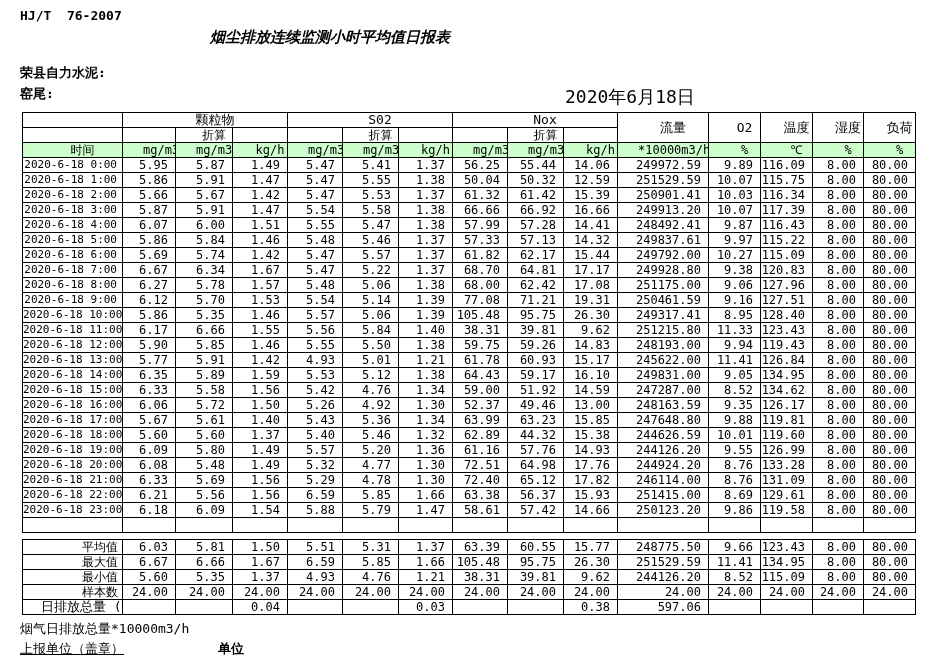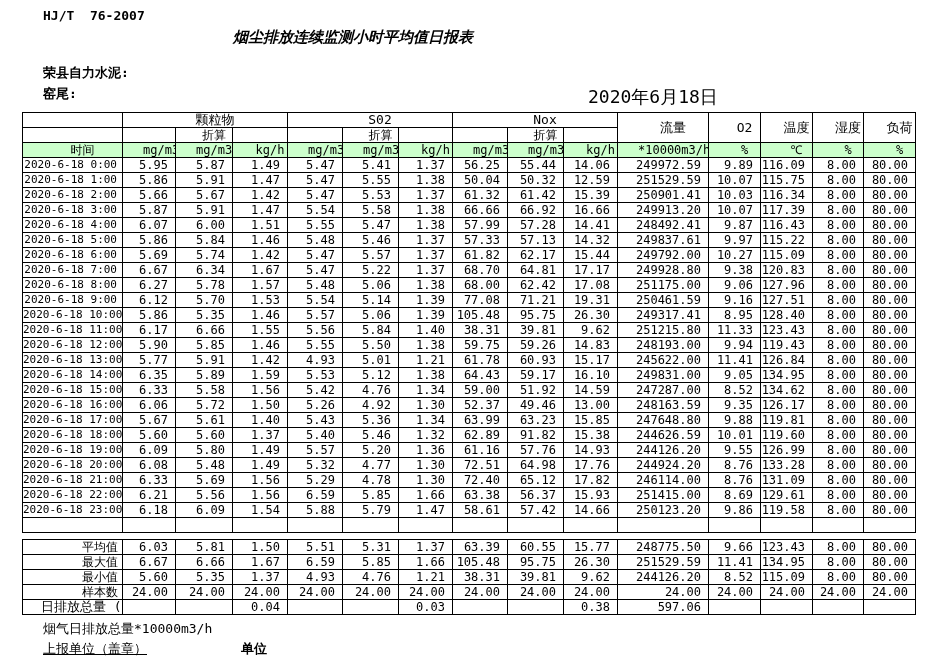--- a/index.html
+++ b/index.html
@@ -1,18 +1,18 @@
 <!DOCTYPE html>
 <html style="--green: #ccffcc;"><head>
 <meta charset="utf-8">
 <style>
   html,body{margin:0;padding:0;background:#fff;}
   body{width:938px;height:657px;position:relative;color:#000;
        font-family:"DejaVu Sans Mono","Liberation Mono",monospace;}
-  .abs{position:absolute;margin-left:23px;}
+  .abs{position:absolute;}
   .std-code{left:20px;top:8px;font-weight:bold;font-size:13px;white-space:pre;}
   .title{left:0;top:28px;width:660px;text-align:center;font-weight:bold;font-size:15px;font-style:italic;}
   .company{left:20px;top:64px;font-weight:bold;font-size:13px;}
   .location{left:20px;top:85px;font-weight:bold;font-size:13px;}
   .date{left:565px;top:85px;font-size:18px;}
   table{position:absolute;left:22px;top:112px;border-collapse:collapse;table-layout:fixed;width:893px;}
   td{border:1px solid #000;height:14px;line-height:14px;padding:0;font-size:12px;
      overflow:hidden;white-space:pre;vertical-align:middle;}
   .hc{text-align:center;padding-left:20px;}
   .name-cell{font-size:13px;}
@@ -405,21 +405,21 @@
       </tr>
       <tr>
         <td class="time-cell">2020-6-18 18:00</td>
         <td class="num-cell">5.60</td>
         <td class="num-cell">5.60</td>
         <td class="num-cell">1.37</td>
         <td class="num-cell">5.40</td>
         <td class="num-cell">5.46</td>
         <td class="num-cell">1.32</td>
         <td class="num-cell">62.89</td>
-        <td class="num-cell">91.82</td>
+        <td class="num-cell">44.32</td>
         <td class="num-cell">15.38</td>
         <td class="num-cell">244626.59</td>
         <td class="num-cell">10.01</td>
         <td class="num-cell">119.60</td>
         <td class="num-cell">8.00</td>
         <td class="num-cell">80.00</td>
       </tr>
       <tr>
         <td class="time-cell">2020-6-18 19:00</td>
         <td class="num-cell">6.09</td>

